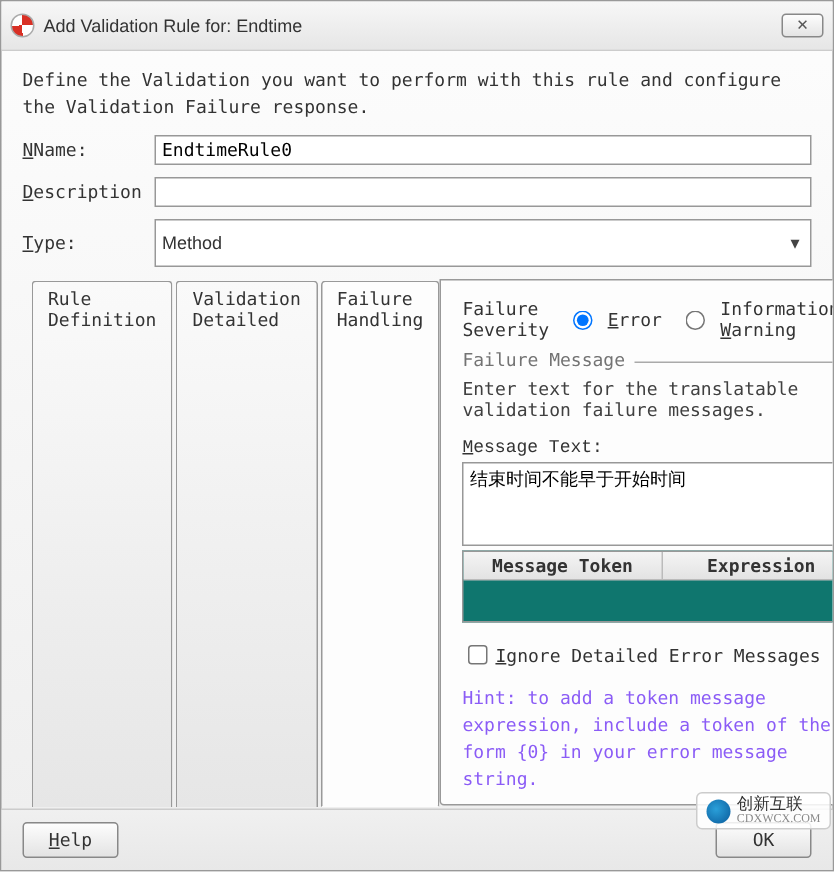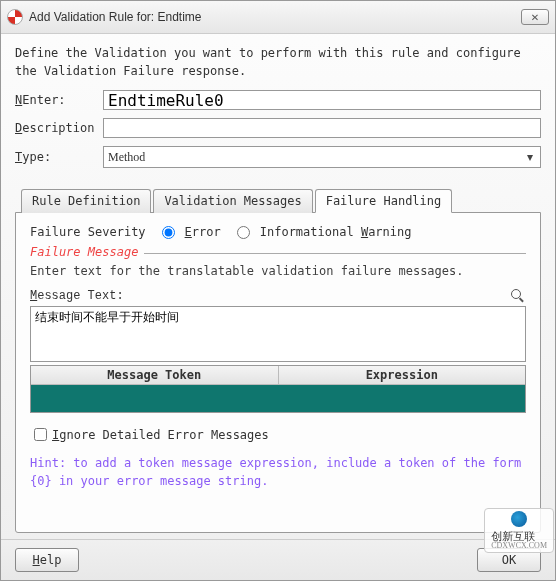--- a/index.html
+++ b/index.html
@@ -51,31 +51,31 @@
     padding: 10px 14px 6px 14px;
     display: flex;
     flex-direction: column;
     overflow: hidden;
   }
   .intro { line-height: 1.5; margin-bottom: 10px; font-family: monospace, "Courier New"; font-size: 12px; }
   .form-row { display: flex; align-items: center; margin-bottom: 8px; }
   .form-row label { width: 88px; font-family: monospace, "Courier New"; }
   .form-row input[type=text] {
     flex: 1; height: 20px; border: 1px solid #989898;
-    padding: 0 4px; font-family: monospace,"Courier New"; font-size: 16px;
+    padding: 0 4px; font-family: monospace,"Courier New"; font-size: 12px;
     background: #fff;
   }
   .form-row .combo {
-    flex: 1; height: 22px; border: 1px solid #989898;
+    flex: 1; height: 32px; border: 1px solid #989898;
     background: #fff; display: flex; align-items: center; justify-content: space-between;
-    padding: 0 2px 0 4px; font-family: Liberation Serif, serif;
+    padding: 0 2px 0 4px; font-family: Liberation Sans, sans-serif;
   }
   .combo .arrow { width: 16px; text-align: center; color: #444; }
   .underline-key { text-decoration: underline; }
-  .tabs { margin-top: 12px; display: flex; flex-direction: column; flex: 1; }
+  .tabs { margin-top: 0; display: flex; flex-direction: row; flex: 1; }
   .tabstrip { display: flex; gap: 2px; padding-left: 6px; }
   .tab {
     padding: 4px 10px;
     border: 1px solid #999;
     border-bottom: none;
     background: linear-gradient(#fafafa,#e6e6e6);
     border-top-left-radius: 3px;
     border-top-right-radius: 3px;
     font-family: monospace,"Courier New";
     position: relative;
@@ -95,21 +95,21 @@
   .severity { display: flex; align-items: center; gap: 8px; margin-bottom: 10px; font-family: monospace,"Courier New"; }
   .severity input[type=radio] { margin: 0 2px 0 8px; }
   .fieldset-line {
     position: relative;
     border-top: 1px solid #aaa;
     margin: 14px 0 10px 0;
   }
   .fieldset-line .legend {
     position: absolute; top: -9px; left: 0;
     background: #fdfdfd; padding: 0 6px 0 0;
-    color: #ef4444; font-style: italic;
+    color: #737373; 
     font-family: monospace,"Courier New";
   }
   .hint-gray { color: #404040; font-family: monospace,"Courier New"; margin-bottom: 10px; }
   .msg-label { font-family: Liberation Mono, monospace; margin-bottom: 2px; display: flex; align-items: center; gap: 37px; }
   .msg-label .spacer { flex: 1; }
   .magnifier {
     width: 16px; height: 16px; position: relative;
   }
   .magnifier .lens {
     width: 10px; height: 10px; border: 1.5px solid #555; border-radius: 50%;
@@ -148,21 +148,21 @@
     border: 1px solid #888; border-radius: 3px;
     background: linear-gradient(#fdfdfd,#e3e3e3);
     display: inline-flex; align-items: center; justify-content: center;
     font-family: monospace,"Courier New"; cursor: default;
     padding: 0 14px;
   }
   .watermark {
     position: absolute; right: 2px; bottom: 28px;
     background: rgba(255,255,255,0.85); border: 1px solid #ccc;
     border-radius: 4px; padding: 2px 6px; font-size: 11px;
-    display: flex; align-items: center; gap: 4px; flex-direction: column;
+    display: flex; align-items: center; gap: 4px;
   }
   .watermark .logo {
     width: 16px; height: 16px; border-radius: 50%;
     background: radial-gradient(circle at 40% 40%, #2aa0da, #0a5a9a);
   }
   .watermark .txt { font-family: "Microsoft YaHei", SimSun; color: #333; line-height: 1; }
   .watermark .sub { font-size: 8px; color: #888; }
 </style>
 </head>
 <body>
@@ -173,41 +173,41 @@
     <div class="title-text">Add Validation Rule for: Endtime</div>
     <div class="close-btn">
         <span>✕</span>
       </div>
   </div>
 
   <div class="content">
     <div class="intro">Define the Validation you want to perform with this rule and configure the Validation Failure response.</div>
 
     <div class="form-row">
-      <label><span class="underline-key">N</span><span>Enter:</span></label>
+      <label><span class="underline-key">N</span><span>Name:</span></label>
       <input type="text" value="EndtimeRule0" style="">
     </div>
 
     <div class="form-row">
       <label><span class="underline-key">D</span><span>escription</span></label>
       <input type="text" value="" style="">
     </div>
 
     <div class="form-row">
       <label><span class="underline-key">T</span><span>ype:</span></label>
       <div class="combo">
         <span>Method</span>
         <span class="arrow">▾</span>
       </div>
     </div>
 
     <div class="tabs">
       <div class="tabstrip">
         <div class="tab"><span>Rule Definition</span></div>
-        <div class="tab"><span>Validation Messages</span></div>
+        <div class="tab"><span>Validation Detailed</span></div>
         <div class="tab active"><span>Failure Handling</span></div>
       </div>
 
       <div class="tabpanel">
         <div class="severity">
           <span>Failure Severity</span>
           <input type="radio" checked="" style="">
           <label><span class="underline-key">E</span><span>rror</span></label>
           <input type="radio" style="">
           <label><span>Informational </span><span class="underline-key">W</span><span>arning</span></label>

